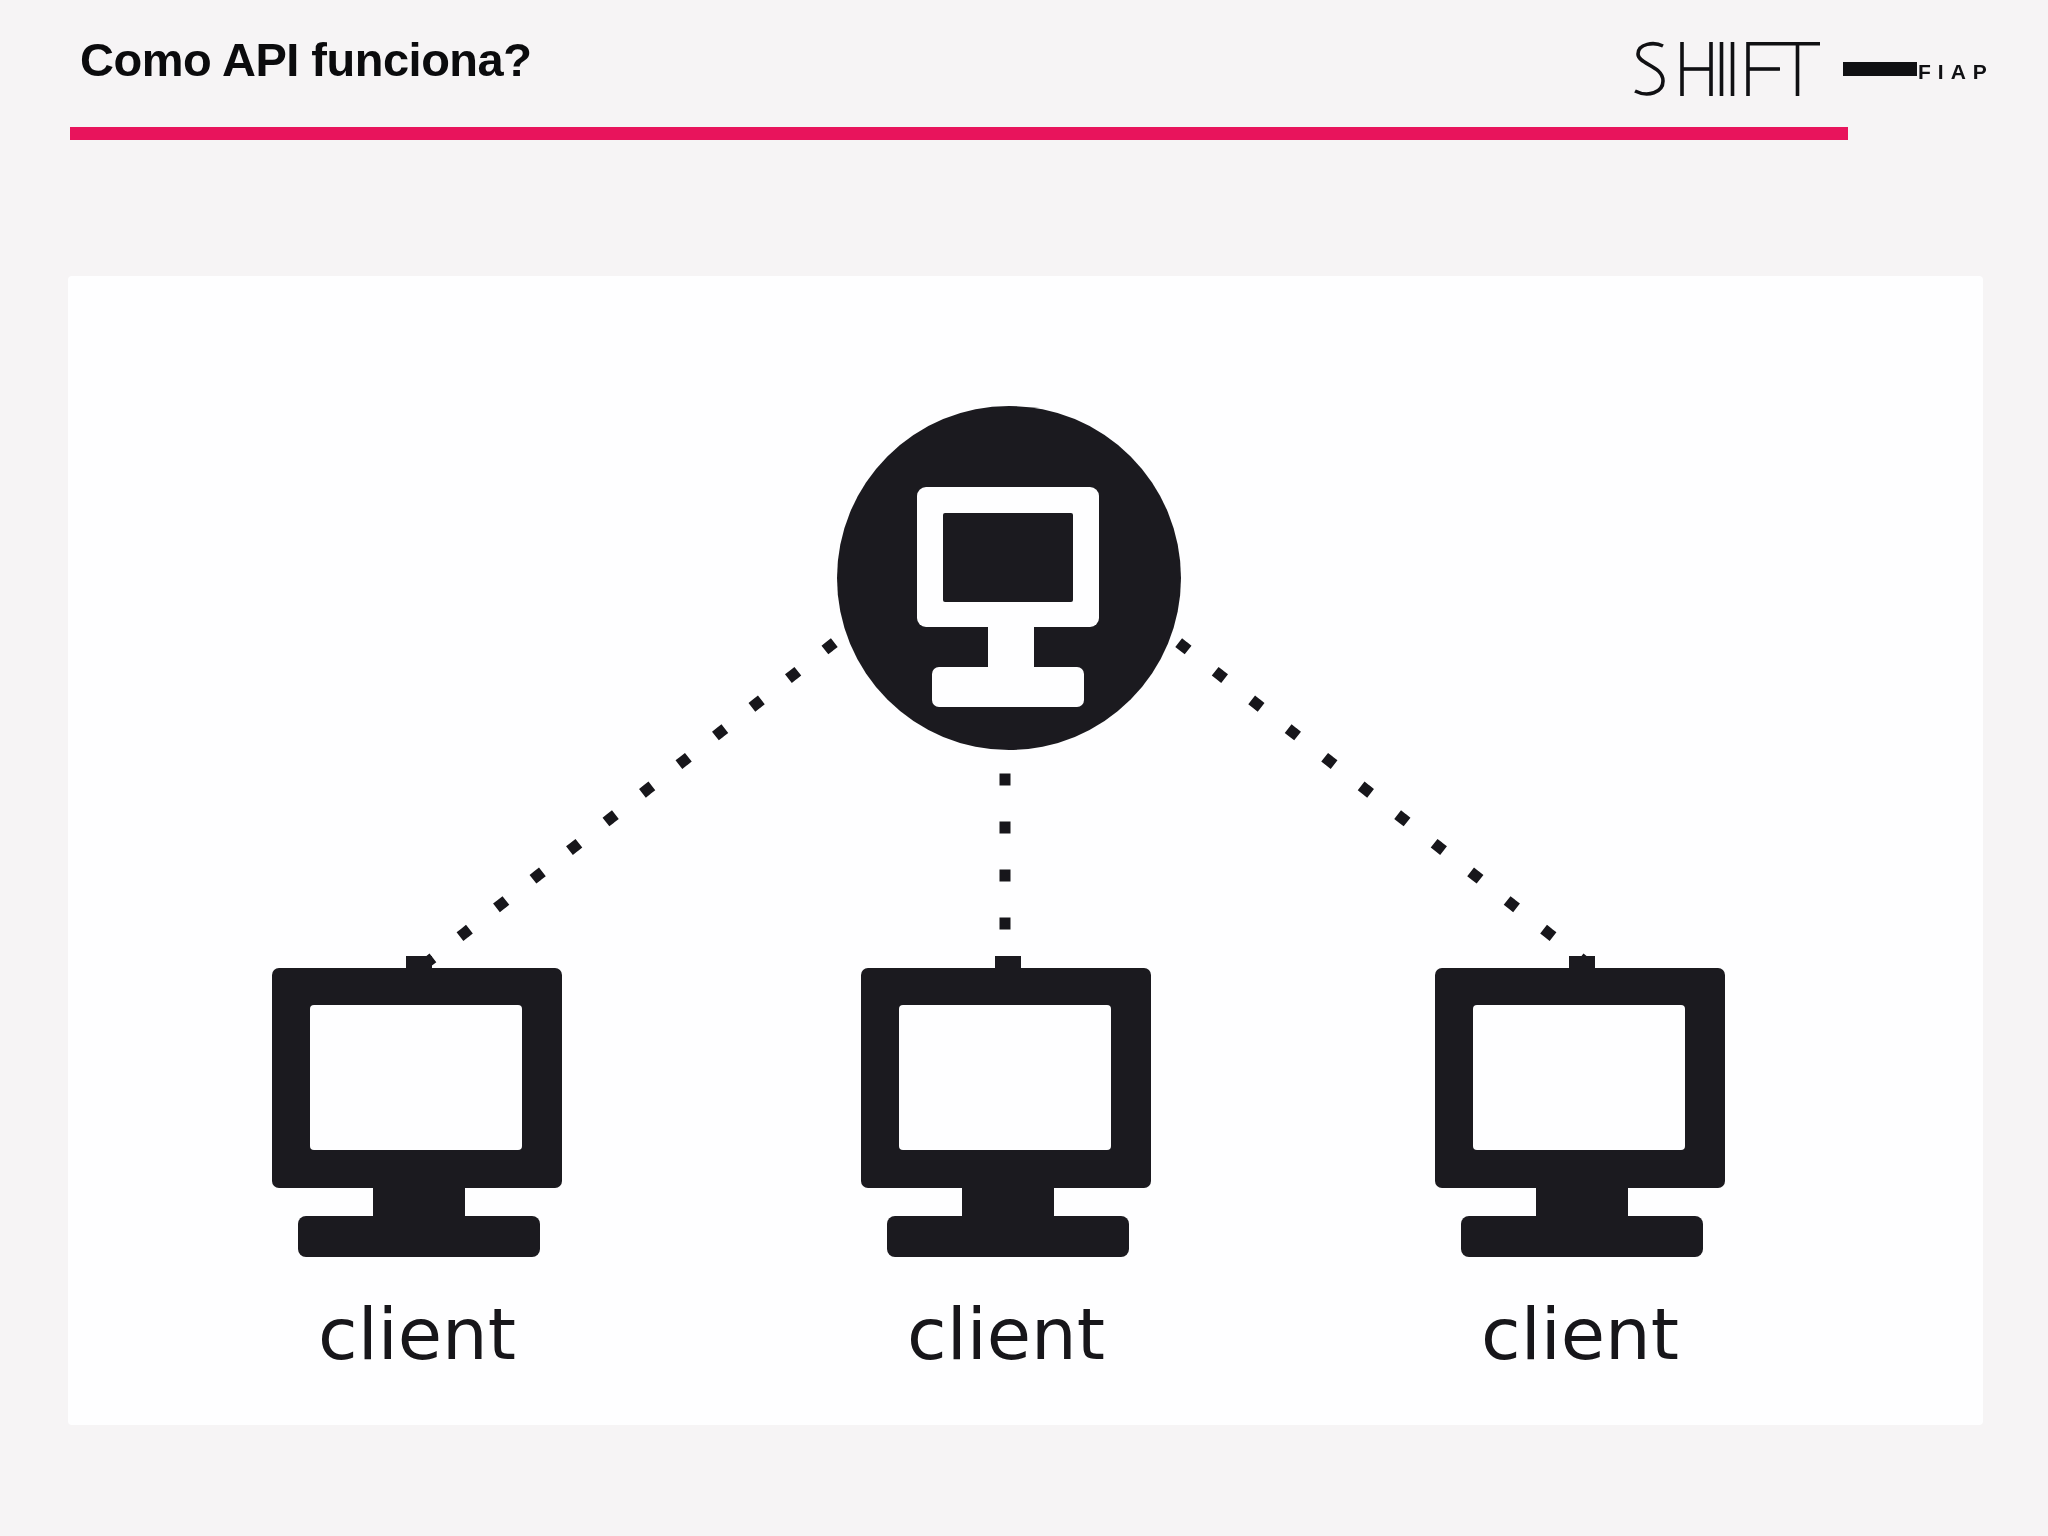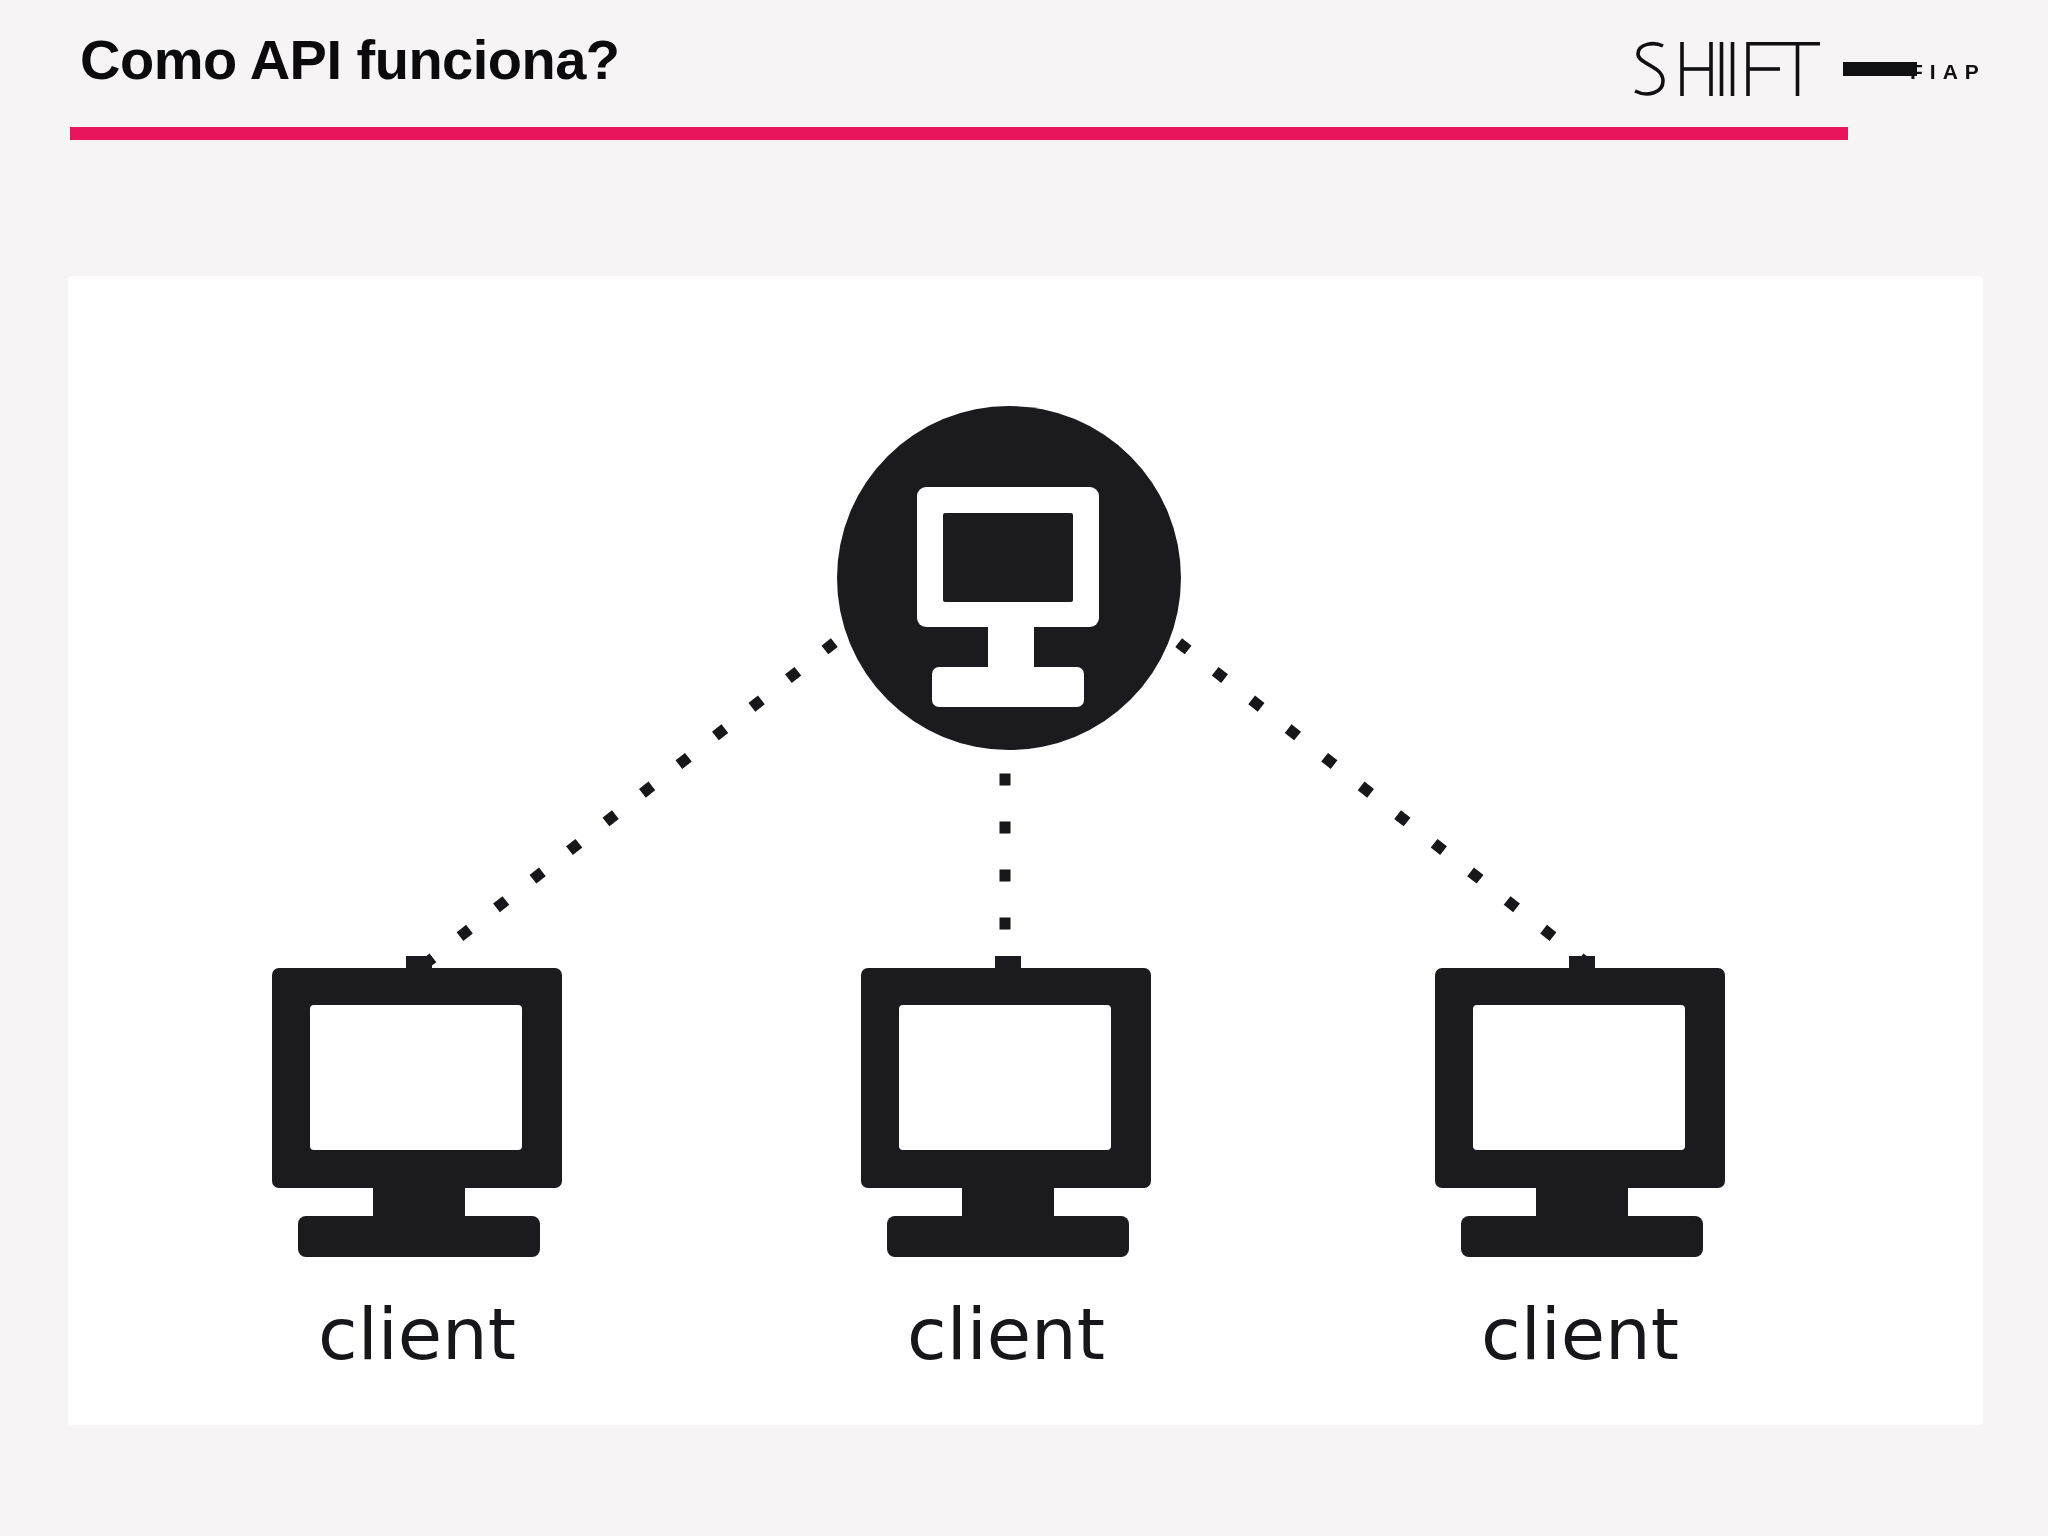--- a/index.html
+++ b/index.html
@@ -9,21 +9,21 @@
     background: #f6f4f5;
     position: relative;
     overflow: hidden;
   }
   .stage { position: absolute; inset: 0; width: 2048px; height: 1536px; }
 
   
   .slide-title {
     position: absolute;
     left: 80px; top: 28px;
-    font-size: 56px;
+    font-size: 47px;
     font-weight: 700;
     line-height: 64px;
     letter-spacing: -0.5px;
     color: #0b0b0d;
     font-family: "Liberation Sans", sans-serif;
   }
   .accent-rule {
     position: absolute;
     left: 70px; top: 127px;
     width: 1778px; height: 13px;
@@ -36,21 +36,21 @@
   }
   .shift-wordmark { position: absolute; left: 0; top: 0; }
   .logo-bar {
     position: absolute;
     left: 213px; top: 22px;
     width: 74px; height: 14px;
     background: #101013;
   }
   .fiap-text {
     position: absolute;
-    left: 280px; top: 20px;
+    left: 288px; top: 20px;
     font-size: 21px;
     font-weight: 700;
     letter-spacing: 7px;
     color: #101013;
     font-family: "Liberation Sans", sans-serif;
   }
 
   
   .diagram-panel {
     position: absolute;

